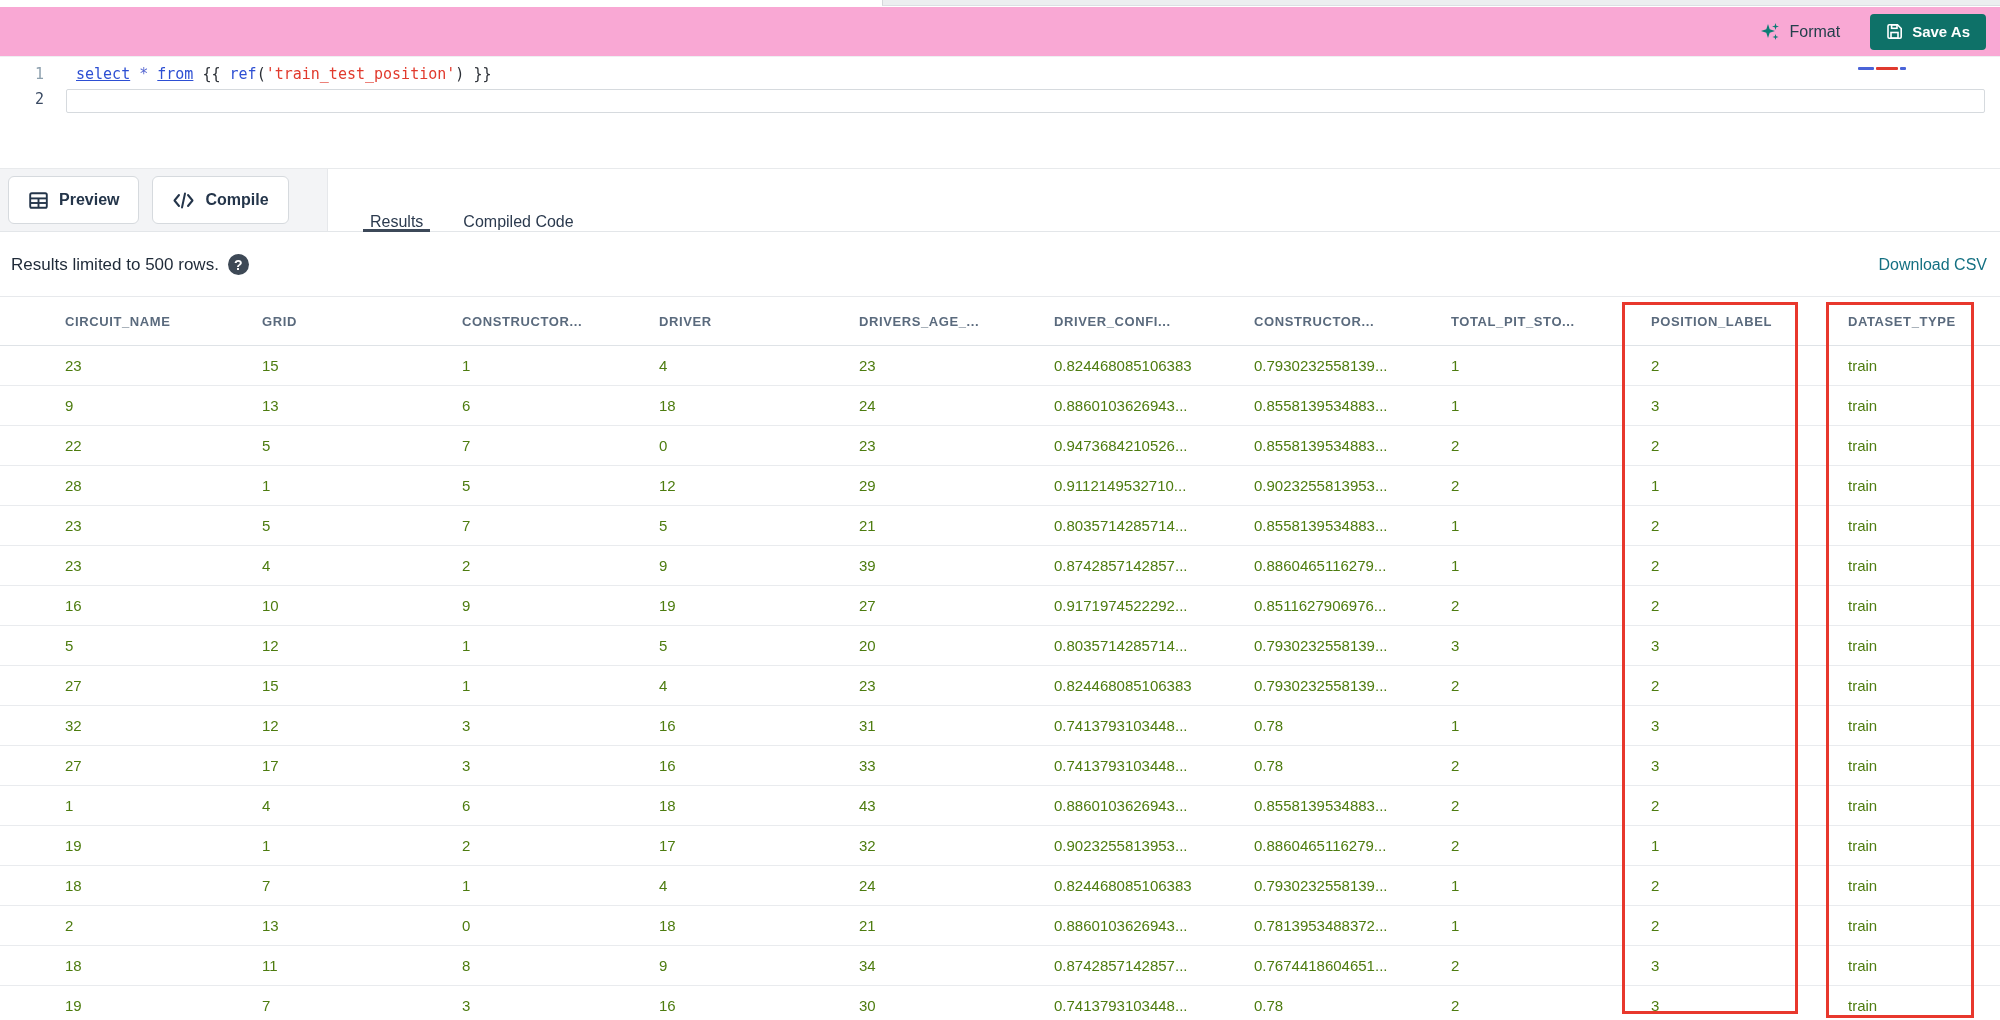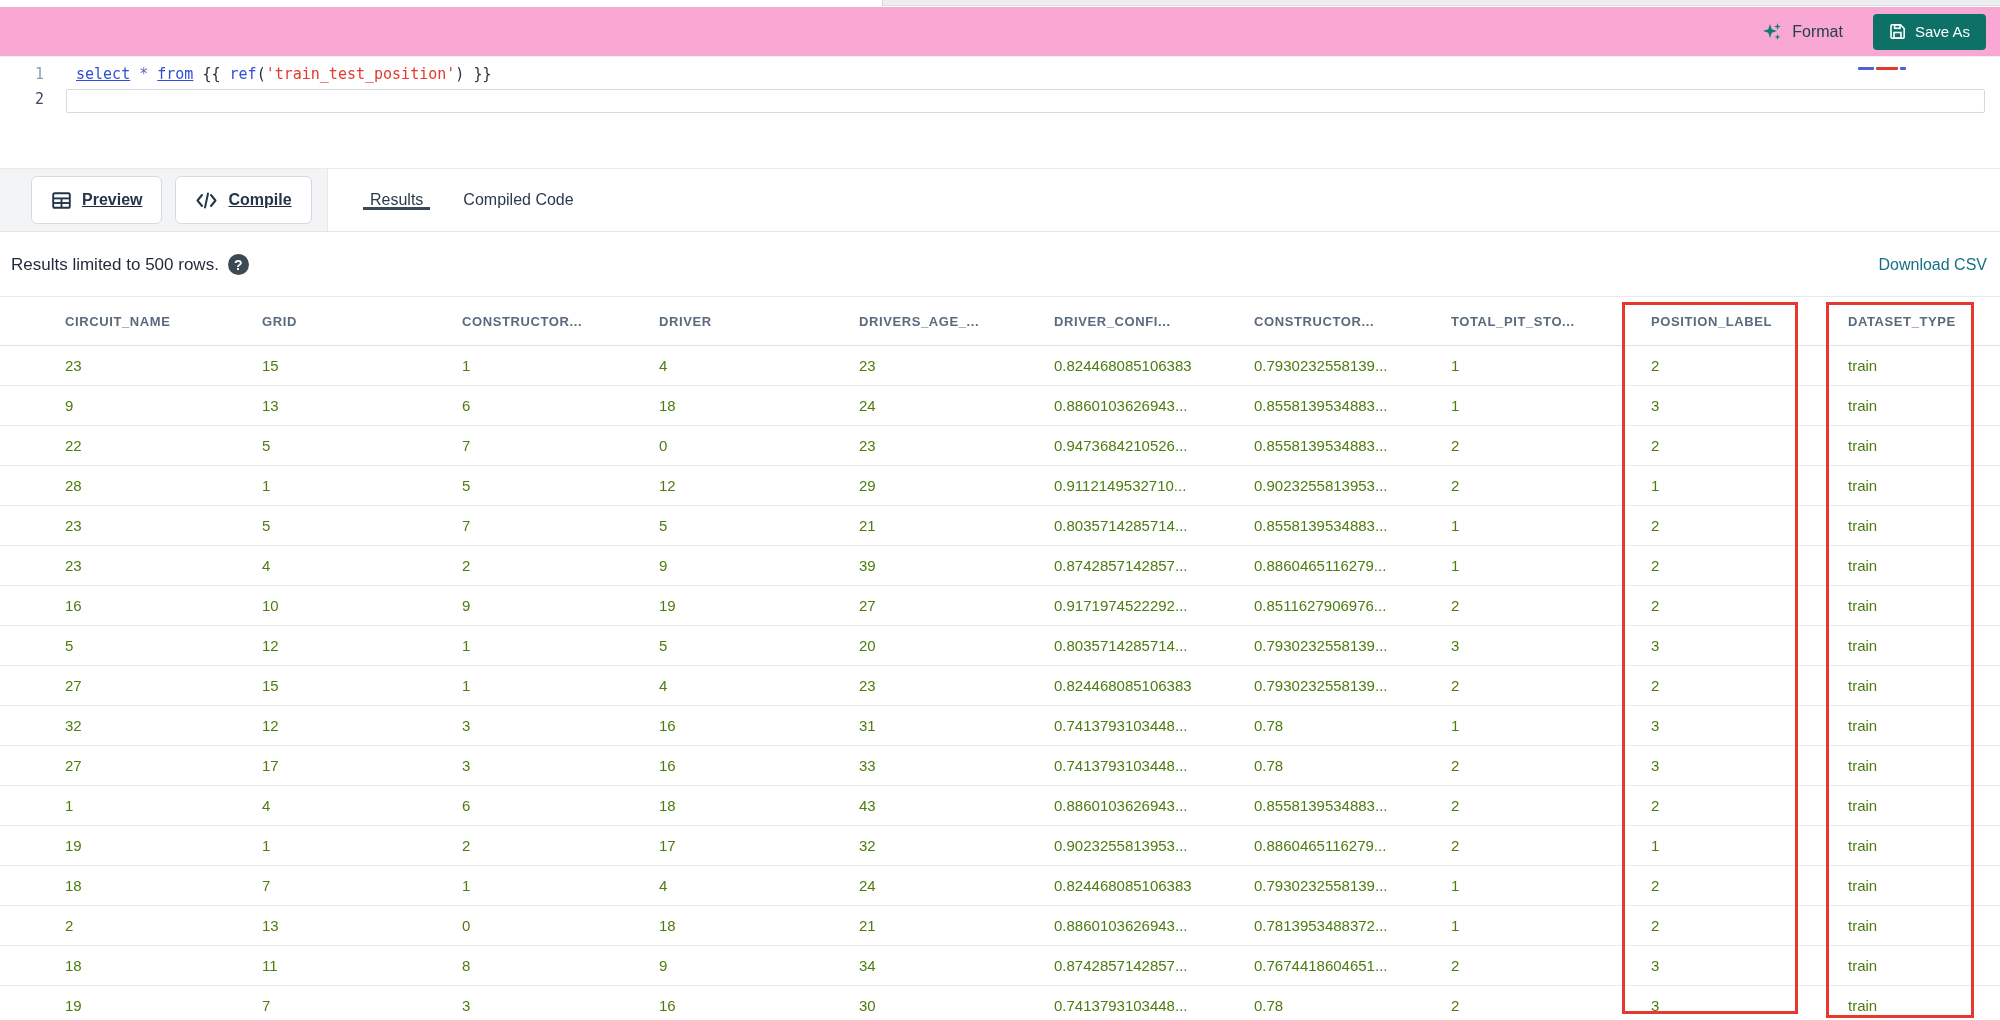--- a/index.html
+++ b/index.html
@@ -13,21 +13,21 @@
   
   .top-strip { position:absolute; top:0; left:882px; right:0; height:6px;
     background:#eceef0; border-bottom:1px solid #dcdfe3; border-left:1px solid #d4d7db; }
 
   
   .toolbar { position:absolute; top:7px; left:0; right:0; height:50px;
     background:#f9a8d4; border-bottom:1px solid #eef0f2;
     display:flex; align-items:center; justify-content:flex-end; gap:30px; padding-right:14px; }
   .format-btn { display:flex; align-items:center; gap:9px; font-size:16px; color:#24404c; cursor:pointer; }
   .saveas-btn { display:flex; align-items:center; gap:9px; background:#0e7168; color:#ffffff;
-    font-size:15px; font-weight:400; border:none; border-radius:4px; padding:0 16px; height:36px;
+    font-size:15px; font-weight:700; border:none; border-radius:4px; padding:0 16px; height:36px;
     font-family:"Liberation Sans", sans-serif; cursor:pointer; }
 
   
   .editor { position:absolute; top:58px; left:0; right:0; height:110px; background:#fff;
     font-family:"DejaVu Sans Mono", monospace; font-size:15px; }
   .gutter-num { position:absolute; left:0; width:44px; text-align:right; line-height:25px; }
   .gutter-1 { top:4px; color:#8da0ae; }
   .gutter-2 { top:29px; color:#3a4a63; }
   .code-line { position:absolute; left:76px; top:4px; line-height:25px; white-space:pre; }
   .tk-kw   { color:#2d4fd3;text-decoration:underline; }
@@ -41,25 +41,25 @@
   .minimap { position:absolute; left:1858px; top:9px; display:flex; gap:2px; align-items:center; }
   .minimap .seg { height:3px; border-radius:1px; }
   .seg-blue { width:16px; background:#4a63d8; }
   .seg-red  { width:22px; background:#e0392e; }
   .seg-blue2{ width:6px;  background:#4a63d8; }
 
   
   .action-bar { position:absolute; top:168px; left:0; right:0; height:64px; background:#ffffff;
     border-top:1px solid #e8eaec; border-bottom:1px solid #e3e6e9; }
   .action-left { position:absolute; left:0; top:0; bottom:0; width:328px; background:#f3f4f6;
-    border-right:1px solid #e6e8eb; display:flex; align-items:center; gap:13px; padding-left:31px;text-decoration:underline; }
+    border-right:1px solid #e6e8eb; display:flex; align-items:center; gap:13px; padding-left:8px; }
   .act-btn { display:flex; align-items:center; gap:10px; background:#ffffff; border:1px solid #d6dade;
     border-radius:6px; height:48px; padding:0 19px; font-size:16px; font-weight:600; color:#24354a;
     font-family:"Liberation Sans", sans-serif; cursor:pointer; }
-  .tabs { position:absolute; left:328px; top:0; bottom:0; display:flex; align-items:center;
+  .tabs { position:absolute; left:328px; top:0; bottom:0; display:flex; align-items:flex-end;
     padding-left:42px; gap:40px; }
   .tab { display:flex; align-items:center; font-size:16px; color:#2b3a4e; position:relative; cursor:pointer; }
   .tab.active::after { content:""; position:absolute; left:-7px; right:-7px; bottom:-1px; height:3px;
     background:#3c4858; }
 
   
   .results-bar { position:absolute; top:233px; left:0; right:0; height:63px;
     display:flex; align-items:center; padding:0 13px 0 11px; font-size:17px; color:#1f2a38; }
   .help-icon { width:21px; height:21px; border-radius:50%; background:#3e4956; color:#fff;
     font-size:14px; font-weight:700; display:flex; align-items:center; justify-content:center;

